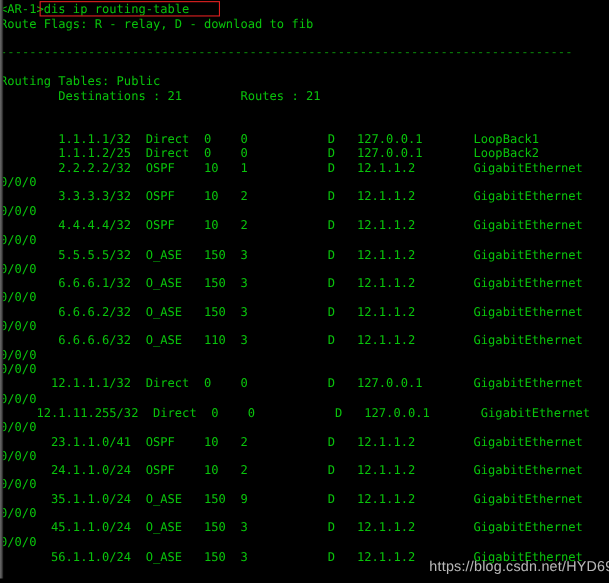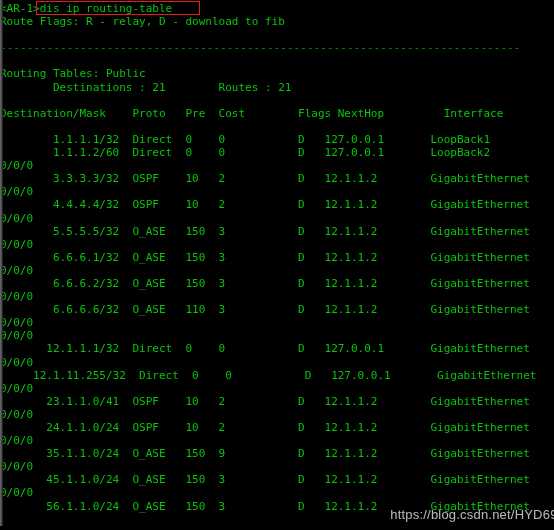--- a/index.html
+++ b/index.html
@@ -98,26 +98,26 @@
   <div class="screen">
 
     <span class="line">&lt;AR-1&gt;dis ip routing-table</span>
     <span class="line">Route Flags: R - relay, D - download to fib</span>
     <span class="line blank"> </span>
     <span class="line dashes">------------------------------------------------------------------------------</span>
     <span class="line blank"> </span>
     <span class="line">Routing Tables: Public</span>
     <span class="line">        Destinations : 21        Routes : 21</span>
     <span class="line blank"> </span>
-    <span class="line">Destination/Mask    Proto   Pre  Cost        Flags NextHop         Interface</span>
     <span class="line blank"> </span>
 
     <div id="route-rows">
         <span class="line">        1.1.1.1/32  Direct  0    0           D   127.0.0.1       LoopBack1</span>
-        <span class="line">        1.1.1.2/60  Direct  0    0           D   127.0.0.1       LoopBack2</span>
+        <span class="line">        1.1.1.2/25  Direct  0    0           D   127.0.0.1       LoopBack2</span>
+        <span class="line">        2.2.2.2/32  OSPF    10   1           D   12.1.1.2        GigabitEthernet</span>
         <span class="line">0/0/0</span>
         <span class="line">        3.3.3.3/32  OSPF    10   2           D   12.1.1.2        GigabitEthernet</span>
         <span class="line">0/0/0</span>
         <span class="line">        4.4.4.4/32  OSPF    10   2           D   12.1.1.2        GigabitEthernet</span>
         <span class="line">0/0/0</span>
         <span class="line">        5.5.5.5/32  O_ASE   150  3           D   12.1.1.2        GigabitEthernet</span>
         <span class="line">0/0/0</span>
         <span class="line">        6.6.6.1/32  O_ASE   150  3           D   12.1.1.2        GigabitEthernet</span>
         <span class="line">0/0/0</span>
         <span class="line">        6.6.6.2/32  O_ASE   150  3           D   12.1.1.2        GigabitEthernet</span>

